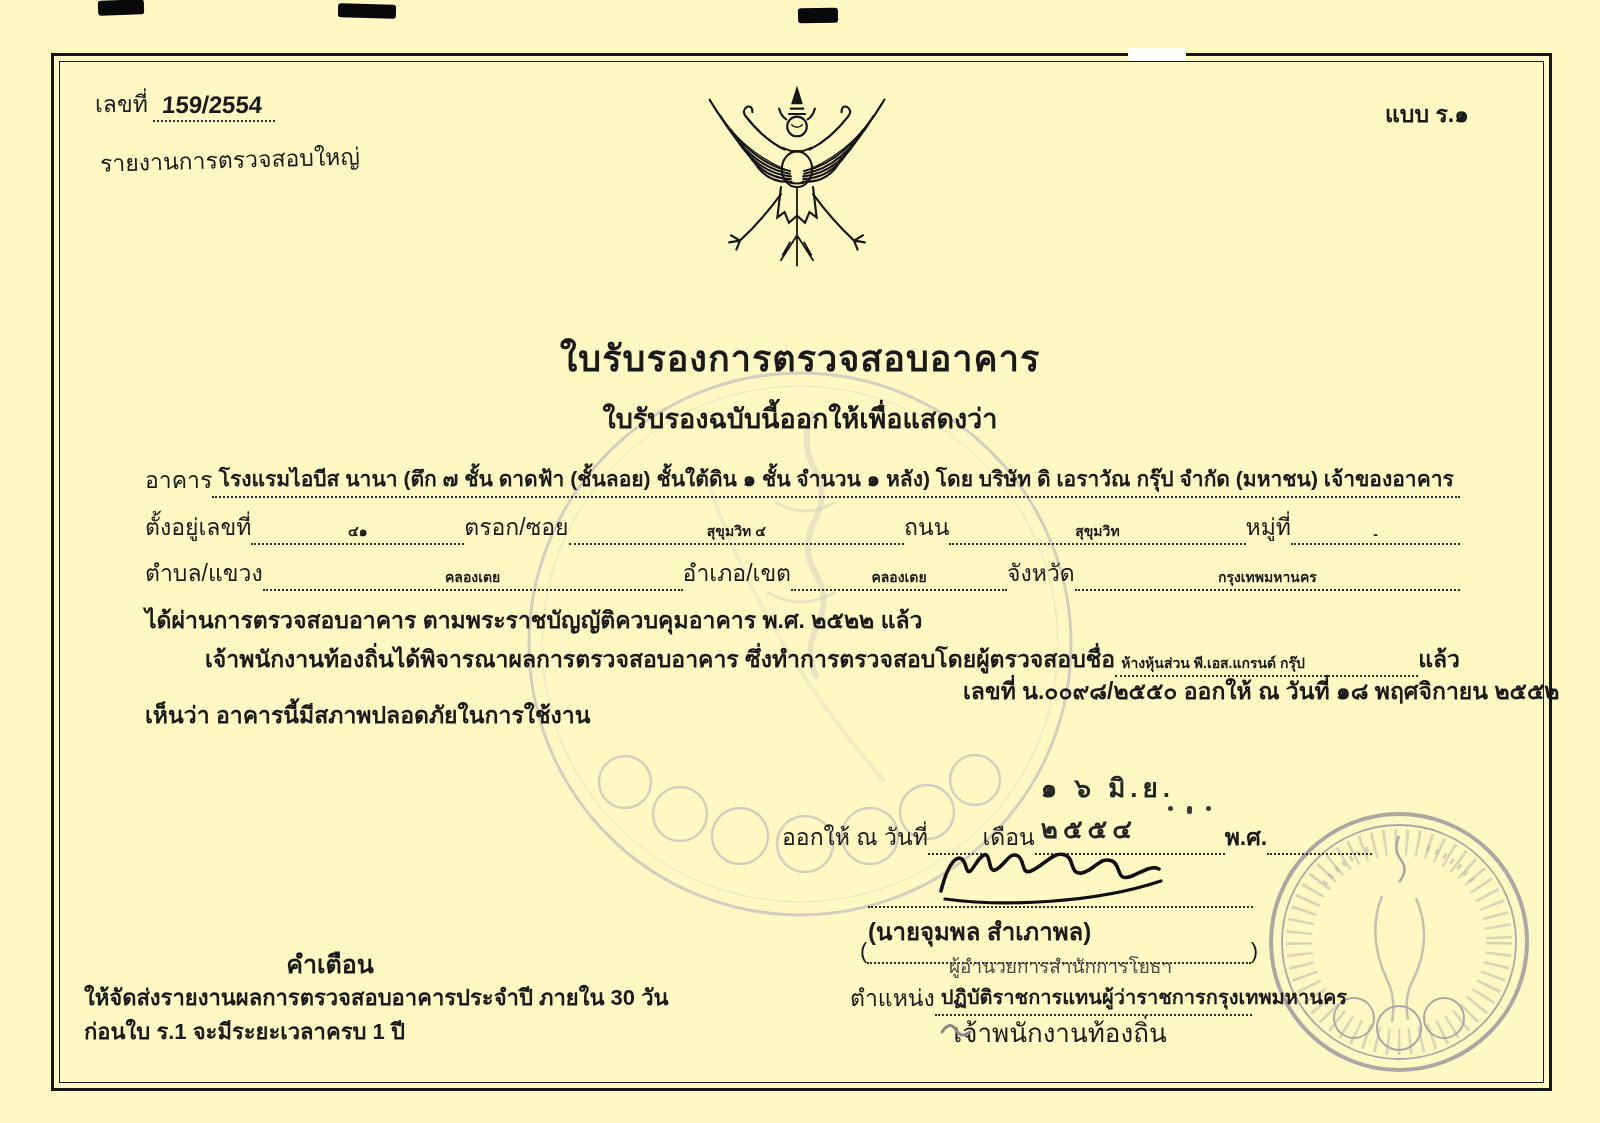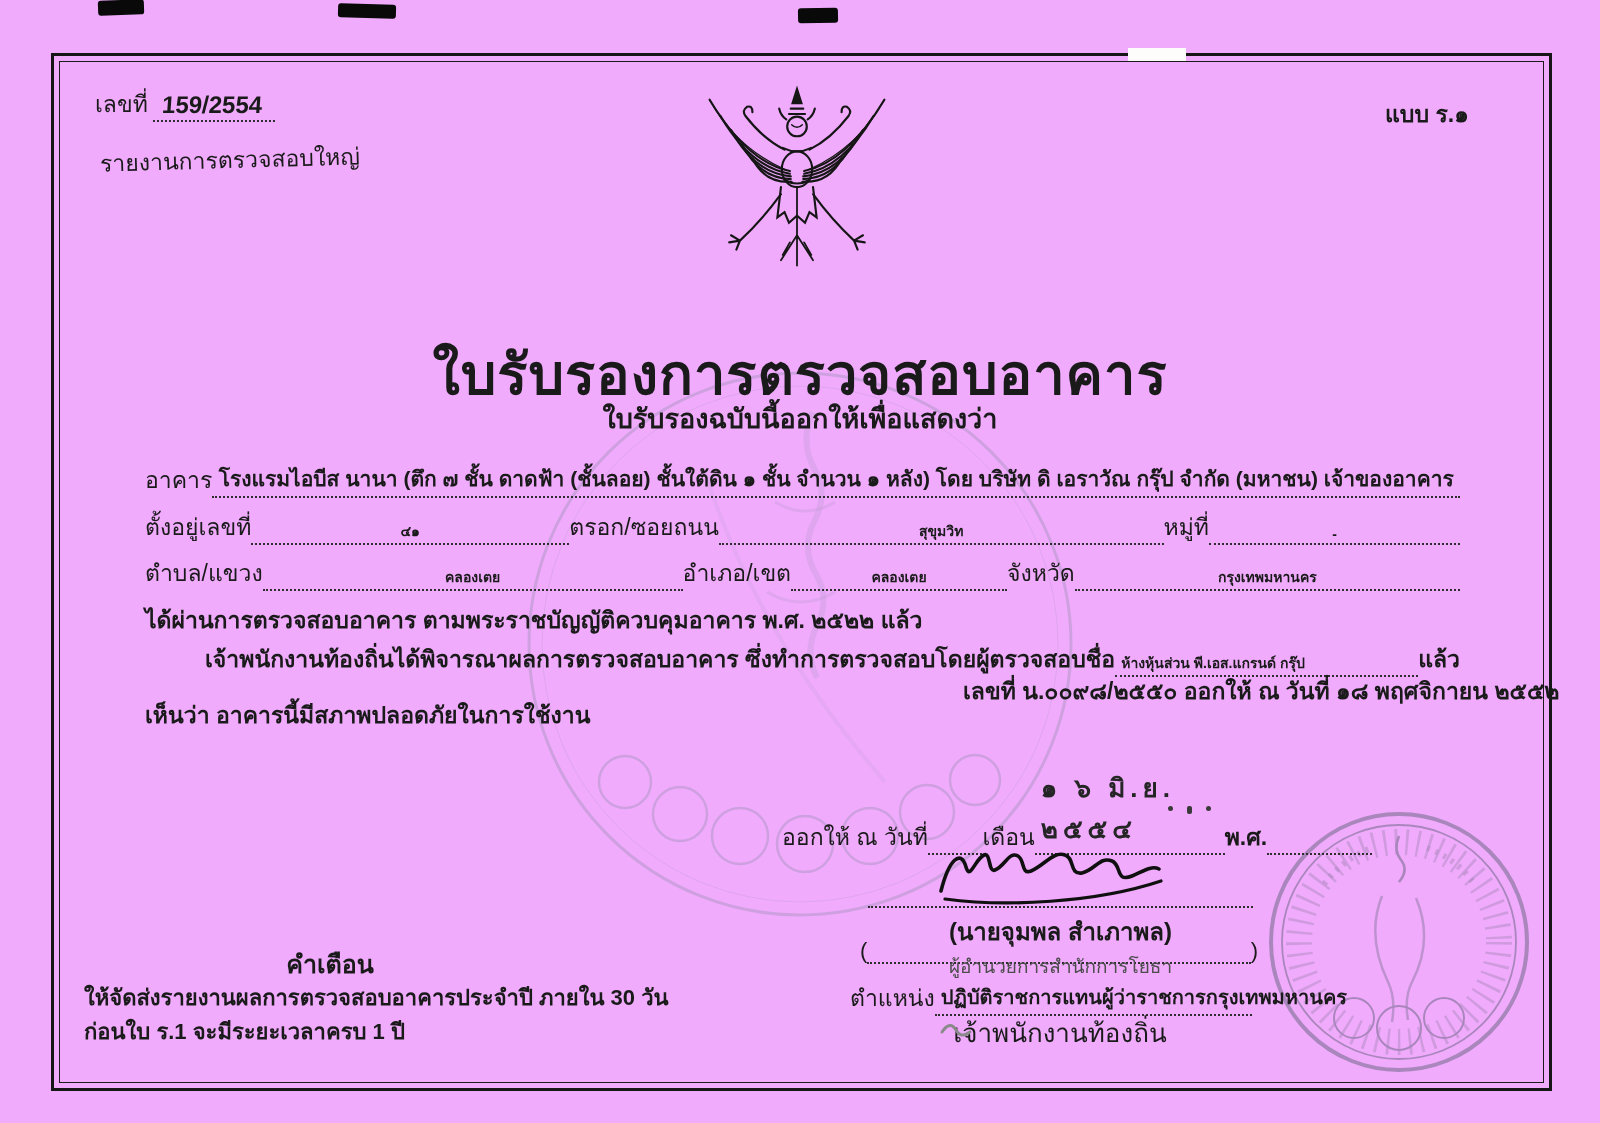--- a/index.html
+++ b/index.html
@@ -1,17 +1,17 @@
 <!DOCTYPE html>
 <html><head>
 <meta charset="utf-8">
 <style>
   * { margin:0; padding:0; box-sizing:border-box; }
   body { background:#ffffff; font-family:"Liberation Sans","DejaVu Sans",sans-serif; color:#1a1a1a; }
-  .page { position:relative; width:1600px; height:1123px; background:#f0abfc; overflow:hidden; }
+  .page { position:relative; width:1600px; height:1123px; background:#fef9c3; overflow:hidden; }
   .abs { position:absolute; }
 
   
   .blob { position:absolute; background:#090909; border-radius:3px; }
 
   
   .frame-outer { left:51px; top:53px; width:1501px; height:1038px; border:3px solid #161616; }
   .frame-inner { left:59px; top:61px; width:1485px; height:1022px; border:1px solid #1b1b1b; }
   .frame-gap   { left:1128px; top:48px; width:58px; height:13px; background:#fdfdfc; }
 
@@ -23,37 +23,37 @@
   .dv  { border-bottom:2px dotted #2e2e2e; display:flex; justify-content:center;
          align-items:flex-end; padding:0 6px 1px 6px; min-width:0; }
   .dv.left { justify-content:flex-start; }
 
   .docno-line { left:95px; top:86px; display:flex; align-items:flex-end; gap:6px; }
   .docno-val  { font-weight:700; font-size:24px; border-bottom:2px dotted #2e2e2e; padding:0 14px 1px 8px; transform:skewX(-4deg); }
 
   .form-code { left:1385px; top:96px; font-size:23px; font-weight:700; }
   .report-type { left:100px; top:142px; font-size:23px; transform:rotate(-1.6deg); }
 
-  .title    { left:0; width:1600px; top:330px; text-align:center; font-size:56px; font-weight:700; letter-spacing:1px; }
+  .title    { left:0; width:1600px; top:330px; text-align:center; font-size:36px; font-weight:700; letter-spacing:1px; }
   .subtitle { left:0; width:1600px; top:397px; text-align:center; font-size:27px; font-weight:700; }
 
   .frow  { left:145px; width:1315px;justify-content:center; }
   .r1 { top:462px; } .r2 { top:509px; } .r3 { top:555px; }
   .t4 { left:145px; top:602px; } .t5 { left:205px; top:641px; width:1255px; }
   .t6 { left:963px; top:673px; } .t7 { left:145px; top:697px; }
 
   .daterow { left:782px; top:770px; width:590px; }
   .date-stamp { font-size:26px; font-weight:700; letter-spacing:5px; transform:translateY(-3px); color:#252525; }
   .residue { left:1168px; top:806px; display:flex; gap:14px; }
   .residue i { width:5px; height:5px; background:#3a3a3a; border-radius:50%; display:block; }
   .residue i:nth-child(2){ height:8px; border-radius:2px; }
 
   .sig-squiggle { left:935px; top:843px; width:250px; height:65px; }
   .sig-dotline  { left:868px; top:880px; width:385px; height:28px; border-bottom:2px dotted #2e2e2e; }
-  .sig-name { left:868px; top:912px; width:385px; text-align:center; font-size:24px; font-weight:700; }
+  .sig-name { left:868px; top:912px; width:385px; font-size:24px; font-weight:700; }
   .sig-paren { left:860px; top:938px; width:398px; display:flex; align-items:flex-end; font-size:22px; }
   .sig-paren .dv { flex:1; height:26px; }
   .sig-dept { left:868px; top:951px; width:385px; text-align:center; font-size:19px; color:#4c4c4c; filter:blur(0.4px); }
   .pos-row { left:850px; top:980px; width:402px; }
   .pos-row .val { font-size:20px; }
   .authority { left:880px; top:1012px; width:360px; text-align:center; font-size:26px; font-weight:500; }
   .stray { left:938px; top:1018px; width:36px; height:22px; }
 
   .warn-title { left:240px; top:944px; width:180px; text-align:center; font-size:25px; font-weight:700; }
   .warn-1 { left:84px; top:980px; font-size:22px; font-weight:700; }
@@ -156,20 +156,23 @@
       <span class="val" style="font-size:21px;">โรงแรมไอบีส นานา  (ตึก ๗ ชั้น ดาดฟ้า (ชั้นลอย)  ชั้นใต้ดิน ๑ ชั้น  จำนวน ๑ หลัง)  โดย  บริษัท ดิ เอราวัณ กรุ๊ป  จำกัด (มหาชน)  เจ้าของอาคาร</span>
     </span>
   </div>
 
   <div class="abs row frow r2">
     <span class="lbl">ตั้งอยู่เลขที่</span>
     <span class="dv" style="flex:1.28;">
       <span class="val">๔๑</span>
     </span>
     <span class="lbl">ตรอก/ซอย</span>
+    <span class="dv" style="flex:2.06;">
+      <span class="val">สุขุมวิท ๔</span>
+    </span>
     <span class="lbl">ถนน</span>
     <span class="dv" style="flex:1.81;">
       <span class="val">สุขุมวิท</span>
     </span>
     <span class="lbl">หมู่ที่</span>
     <span class="dv" style="flex:1;">
       <span class="val">-</span>
     </span>
   </div>
 

